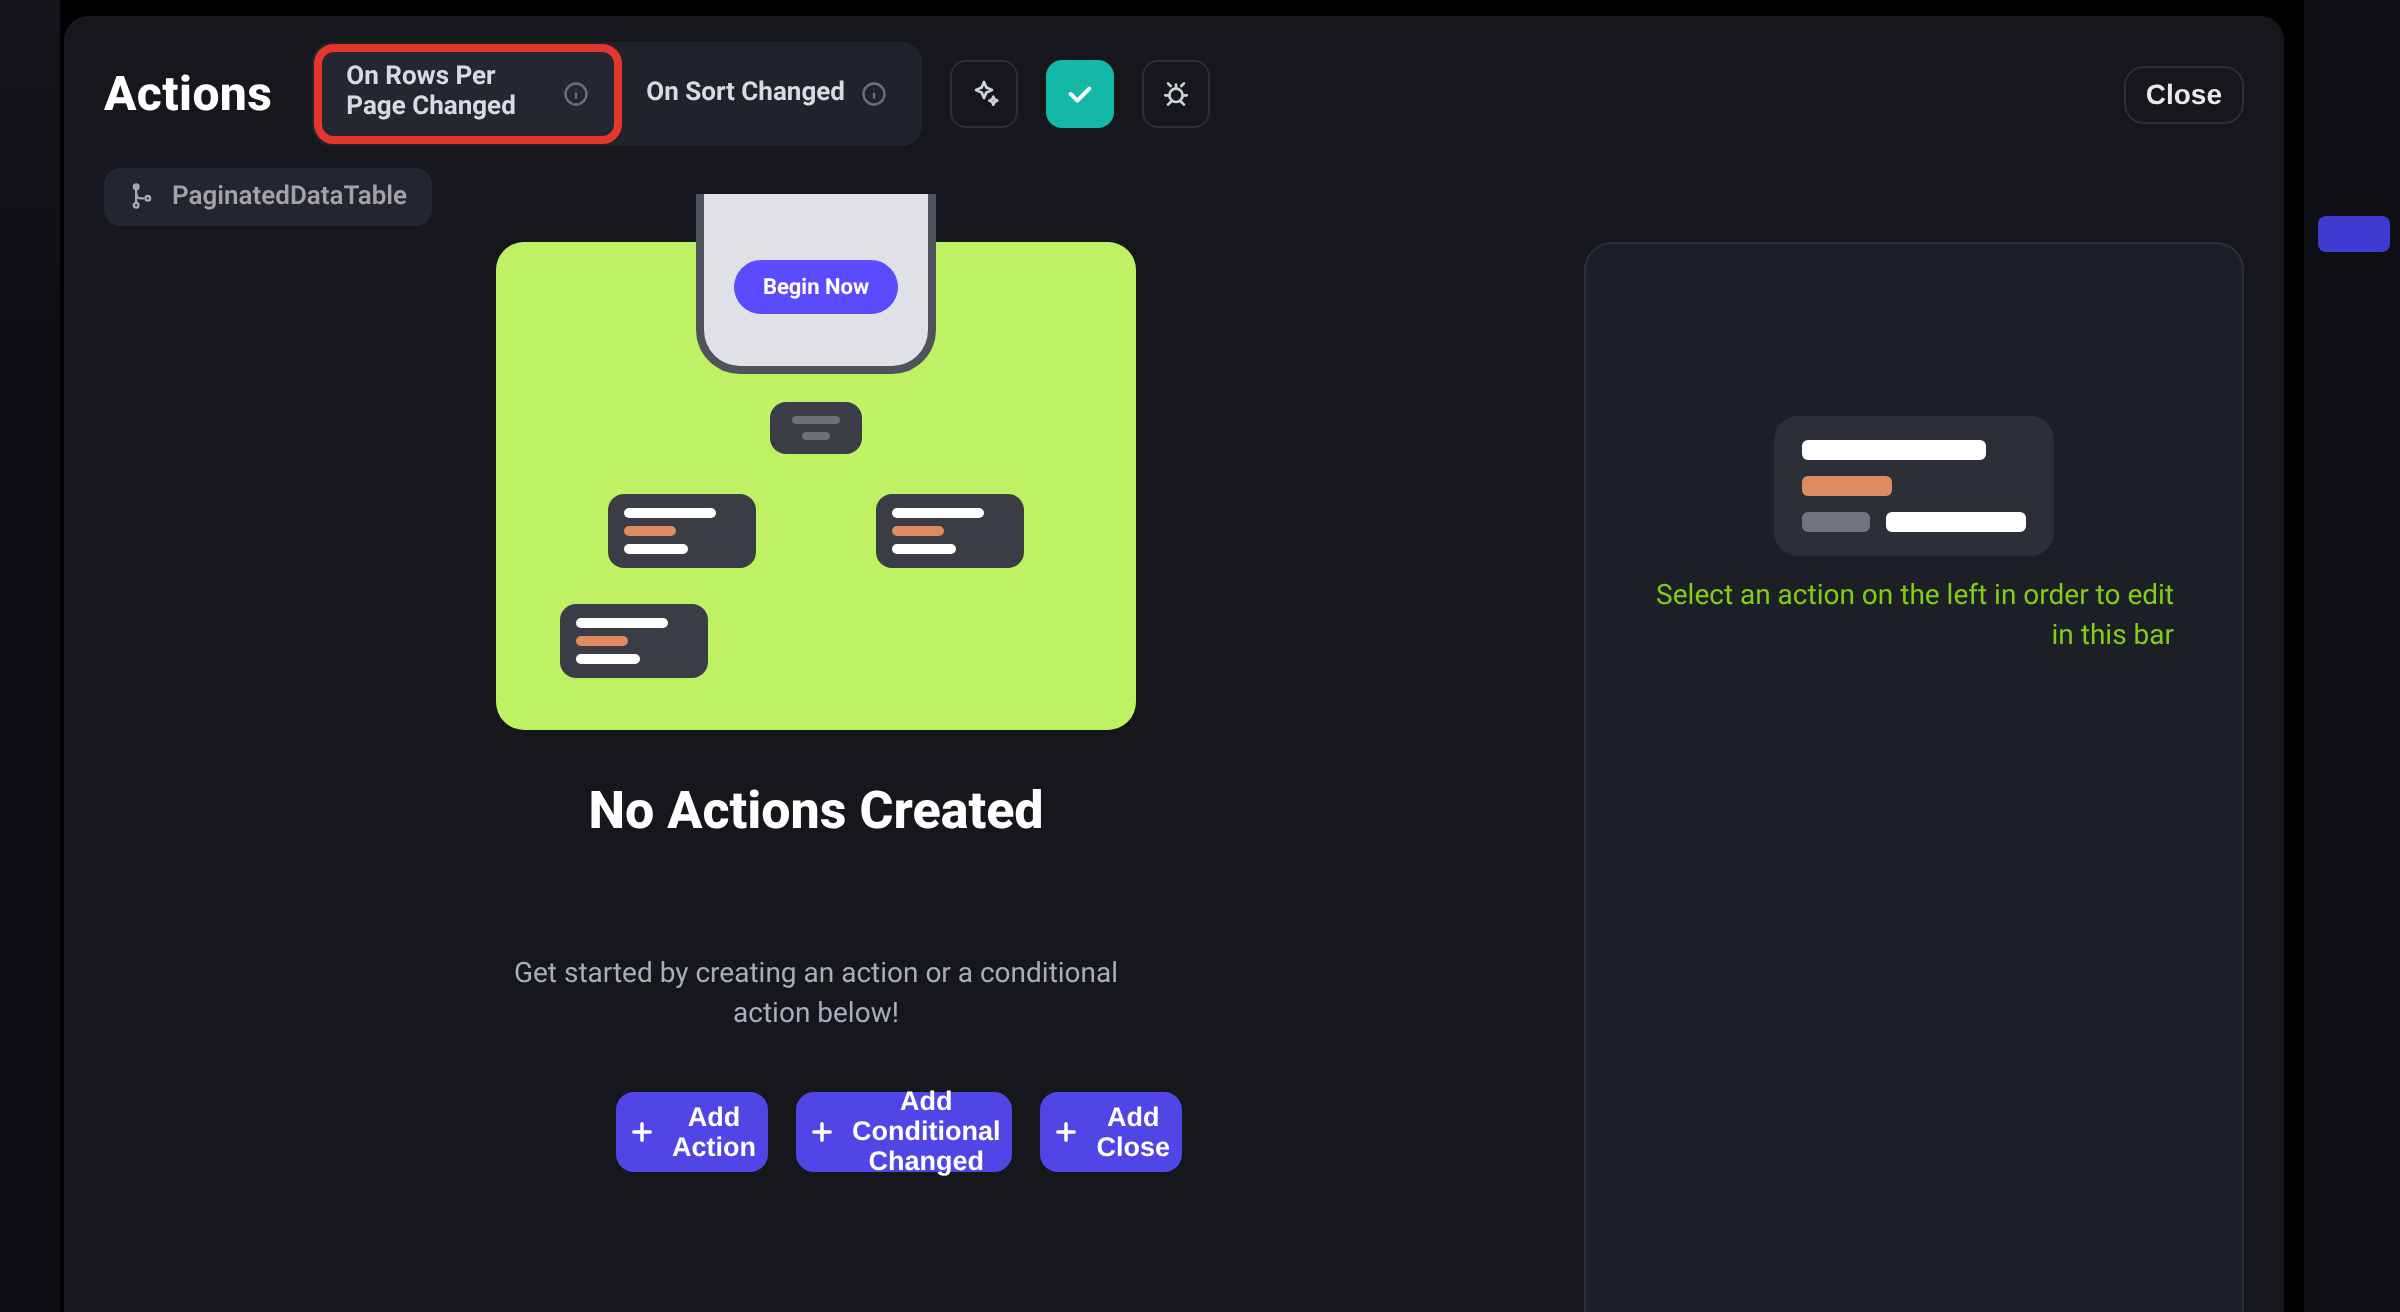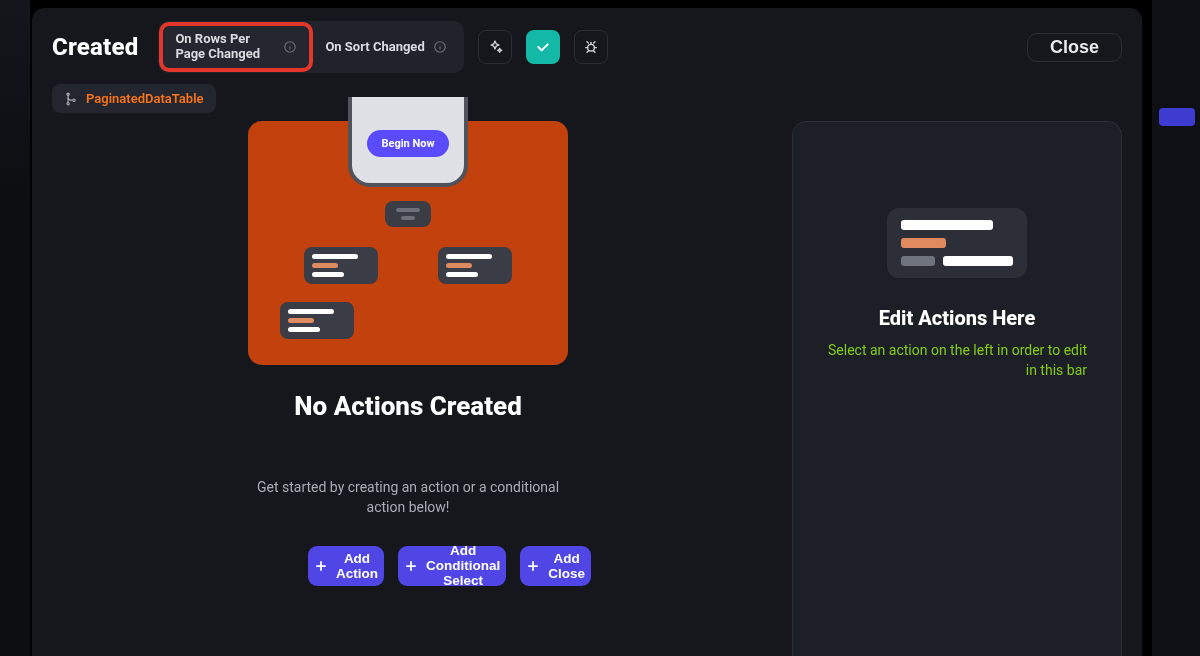--- a/index.html
+++ b/index.html
@@ -43,36 +43,36 @@
   .tabs{display:flex;align-items:center;background:var(--tab);border-radius:10px;padding:3px;gap:0;}
   .tab{display:flex;align-items:center;gap:8px;padding:8px 14px;border-radius:8px;color:#d9dbe1;font-size:13px;font-weight:700;line-height:1.15;white-space:normal;cursor:pointer;}
   .tab.multi{max-width:150px;}
   .tab.active{background:var(--panel3);}
   .tab.highlight{outline:4px solid var(--red);outline-offset:-2px;}
   .info-icon{display:inline-flex;color:#6c707a;}
   .icon-btn{width:34px;height:34px;border-radius:8px;border:1px solid var(--border);
     background:transparent;display:flex;align-items:center;justify-content:center;color:#cfd2d9;cursor:pointer;}
   .icon-btn.teal{background:var(--teal);border-color:transparent;color:#fff;}
   .spacer{flex:1;}
-  .close-btn{height:29px;padding:0 22px;border-radius:10px;border:1px solid var(--border);
-    background:transparent;color:var(--text);font-weight:700;font-size:18px;cursor:pointer;}
+  .close-btn{height:29px;padding:0 10px;border-radius:10px;border:1px solid var(--border);
+    background:transparent;color:var(--text);font-weight:700;font-size:14px;cursor:pointer;}
 
   
   .crumbs{margin-top:14px;display:flex;}
-  .chip{display:inline-flex;align-items:center;gap:8px;background:#23262e;border-radius:8px;
-    padding:7px 12px;color:#f97316;font-size:13px;font-weight:600;}
+  .chip{display:inline-flex;gap:8px;background:#23262e;border-radius:8px;
+    padding:7px 12px;color:#a3a3a3;font-size:13px;font-weight:600;}
   .chip svg{color:#a7abb4;}
 
   
   .cols{display:flex;gap:28px;margin-top:8px;height:calc(100% - 100px);}
   .left{flex:1;display:flex;flex-direction:column;align-items:center;justify-content:flex-start;}
   .right{width:330px;}
 
   
-  .illus{width:320px;background:#c2410c;border-radius:14px;padding:0 22px 26px;}
+  .illus{width:320px;background:#bef264;border-radius:14px;padding:0 22px 26px;}
   .device{margin:-24px auto 14px;width:120px;height:90px;background:#dfe1e6;border-radius:0 0 22px 22px;
     border:4px solid #50535c;border-top:none;display:flex;align-items:center;justify-content:center;padding-top:6px;}
   .begin{background:#5b4bff;color:#fff;font-weight:700;font-size:11px;border-radius:999px;padding:7px 14px;}
   .tree{position:relative;display:flex;flex-direction:column;align-items:center;}
   .mini{background:#3a3d46;border-radius:8px;padding:7px 8px;display:flex;flex-direction:column;gap:4px;min-width:74px;}
   .mini.root .bar{background:#6c707a}
   .mini .bar{height:5px;border-radius:3px;background:#fff;}
   .mini .bar.o{background:var(--orange);width:45%;}
   .mini .bar.w1{width:80%;}
   .mini .bar.w2{width:55%;}
@@ -109,21 +109,21 @@
 <body>
 
 <div class="bg-strip-left"></div>
 <div class="bg-strip-right">
   <div class="pill"></div>
 </div>
 
 <div class="modal">
 
   <div class="hdr">
-    <div class="title">Created</div>
+    <div class="title">Actions</div>
 
     <div class="tabs">
       <div class="tab multi highlight active">
         <span>On Rows Per Page Changed</span>
         <span class="info-icon">
           <svg width="14" height="14" viewBox="0 0 24 24" fill="none" stroke="currentColor" stroke-width="2">
               <circle cx="12" cy="12" r="9"></circle>
               <line x1="12" y1="11" x2="12" y2="16"></line>
               <circle cx="12" cy="8" r="0.6" fill="currentColor" stroke="none"></circle>
             </svg>
@@ -238,21 +238,21 @@
           </span>
           <span>Add Action</span>
         </button>
         <button class="btn">
           <span>
             <svg width="14" height="14" viewBox="0 0 24 24" fill="none" stroke="currentColor" stroke-width="3" stroke-linecap="round">
                 <line x1="12" y1="5" x2="12" y2="19"></line>
                 <line x1="5" y1="12" x2="19" y2="12"></line>
               </svg>
           </span>
-          <span>Add Conditional Select</span>
+          <span>Add Conditional Changed</span>
         </button>
         <button class="btn">
           <span>
             <svg width="14" height="14" viewBox="0 0 24 24" fill="none" stroke="currentColor" stroke-width="3" stroke-linecap="round">
                 <line x1="12" y1="5" x2="12" y2="19"></line>
                 <line x1="5" y1="12" x2="19" y2="12"></line>
               </svg>
           </span>
           <span>Add Close</span>
         </button>
@@ -262,19 +262,18 @@
     <div class="right">
       <div class="right-card">
         <div class="code-illus">
           <div class="ln" style="width:82%"></div>
           <div class="ln o"></div>
           <div class="row">
             <div class="ln g"></div>
             <div class="ln w"></div>
           </div>
         </div>
-        <div class="rc-title">Edit Actions Here</div>
         <div class="rc-sub">Select an action on the left in order to edit in this bar</div>
       </div>
     </div>
 
   </div>
 </div>
 
 </body></html>

